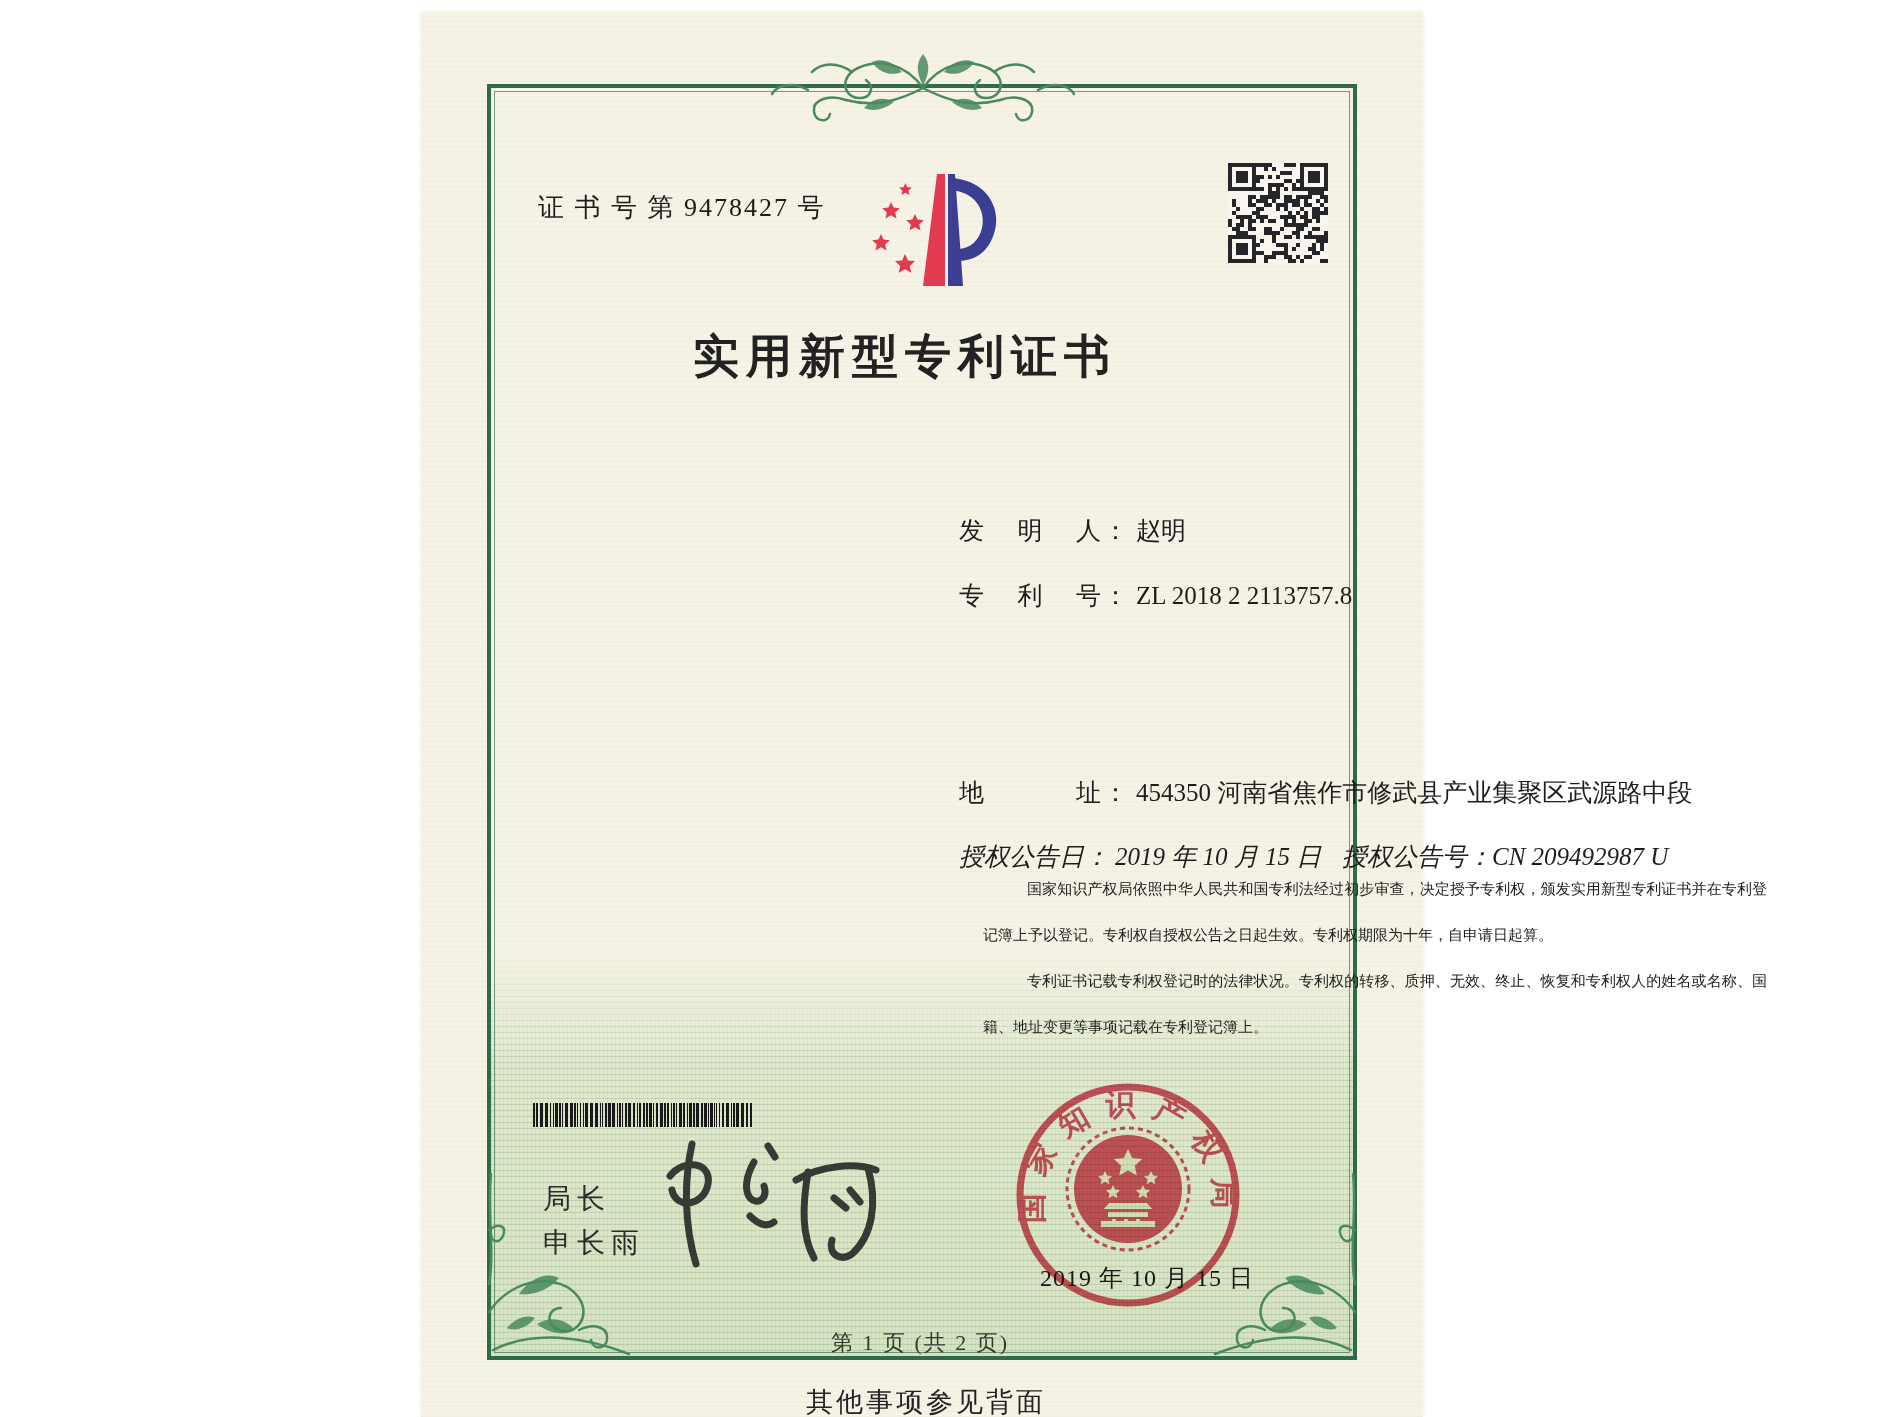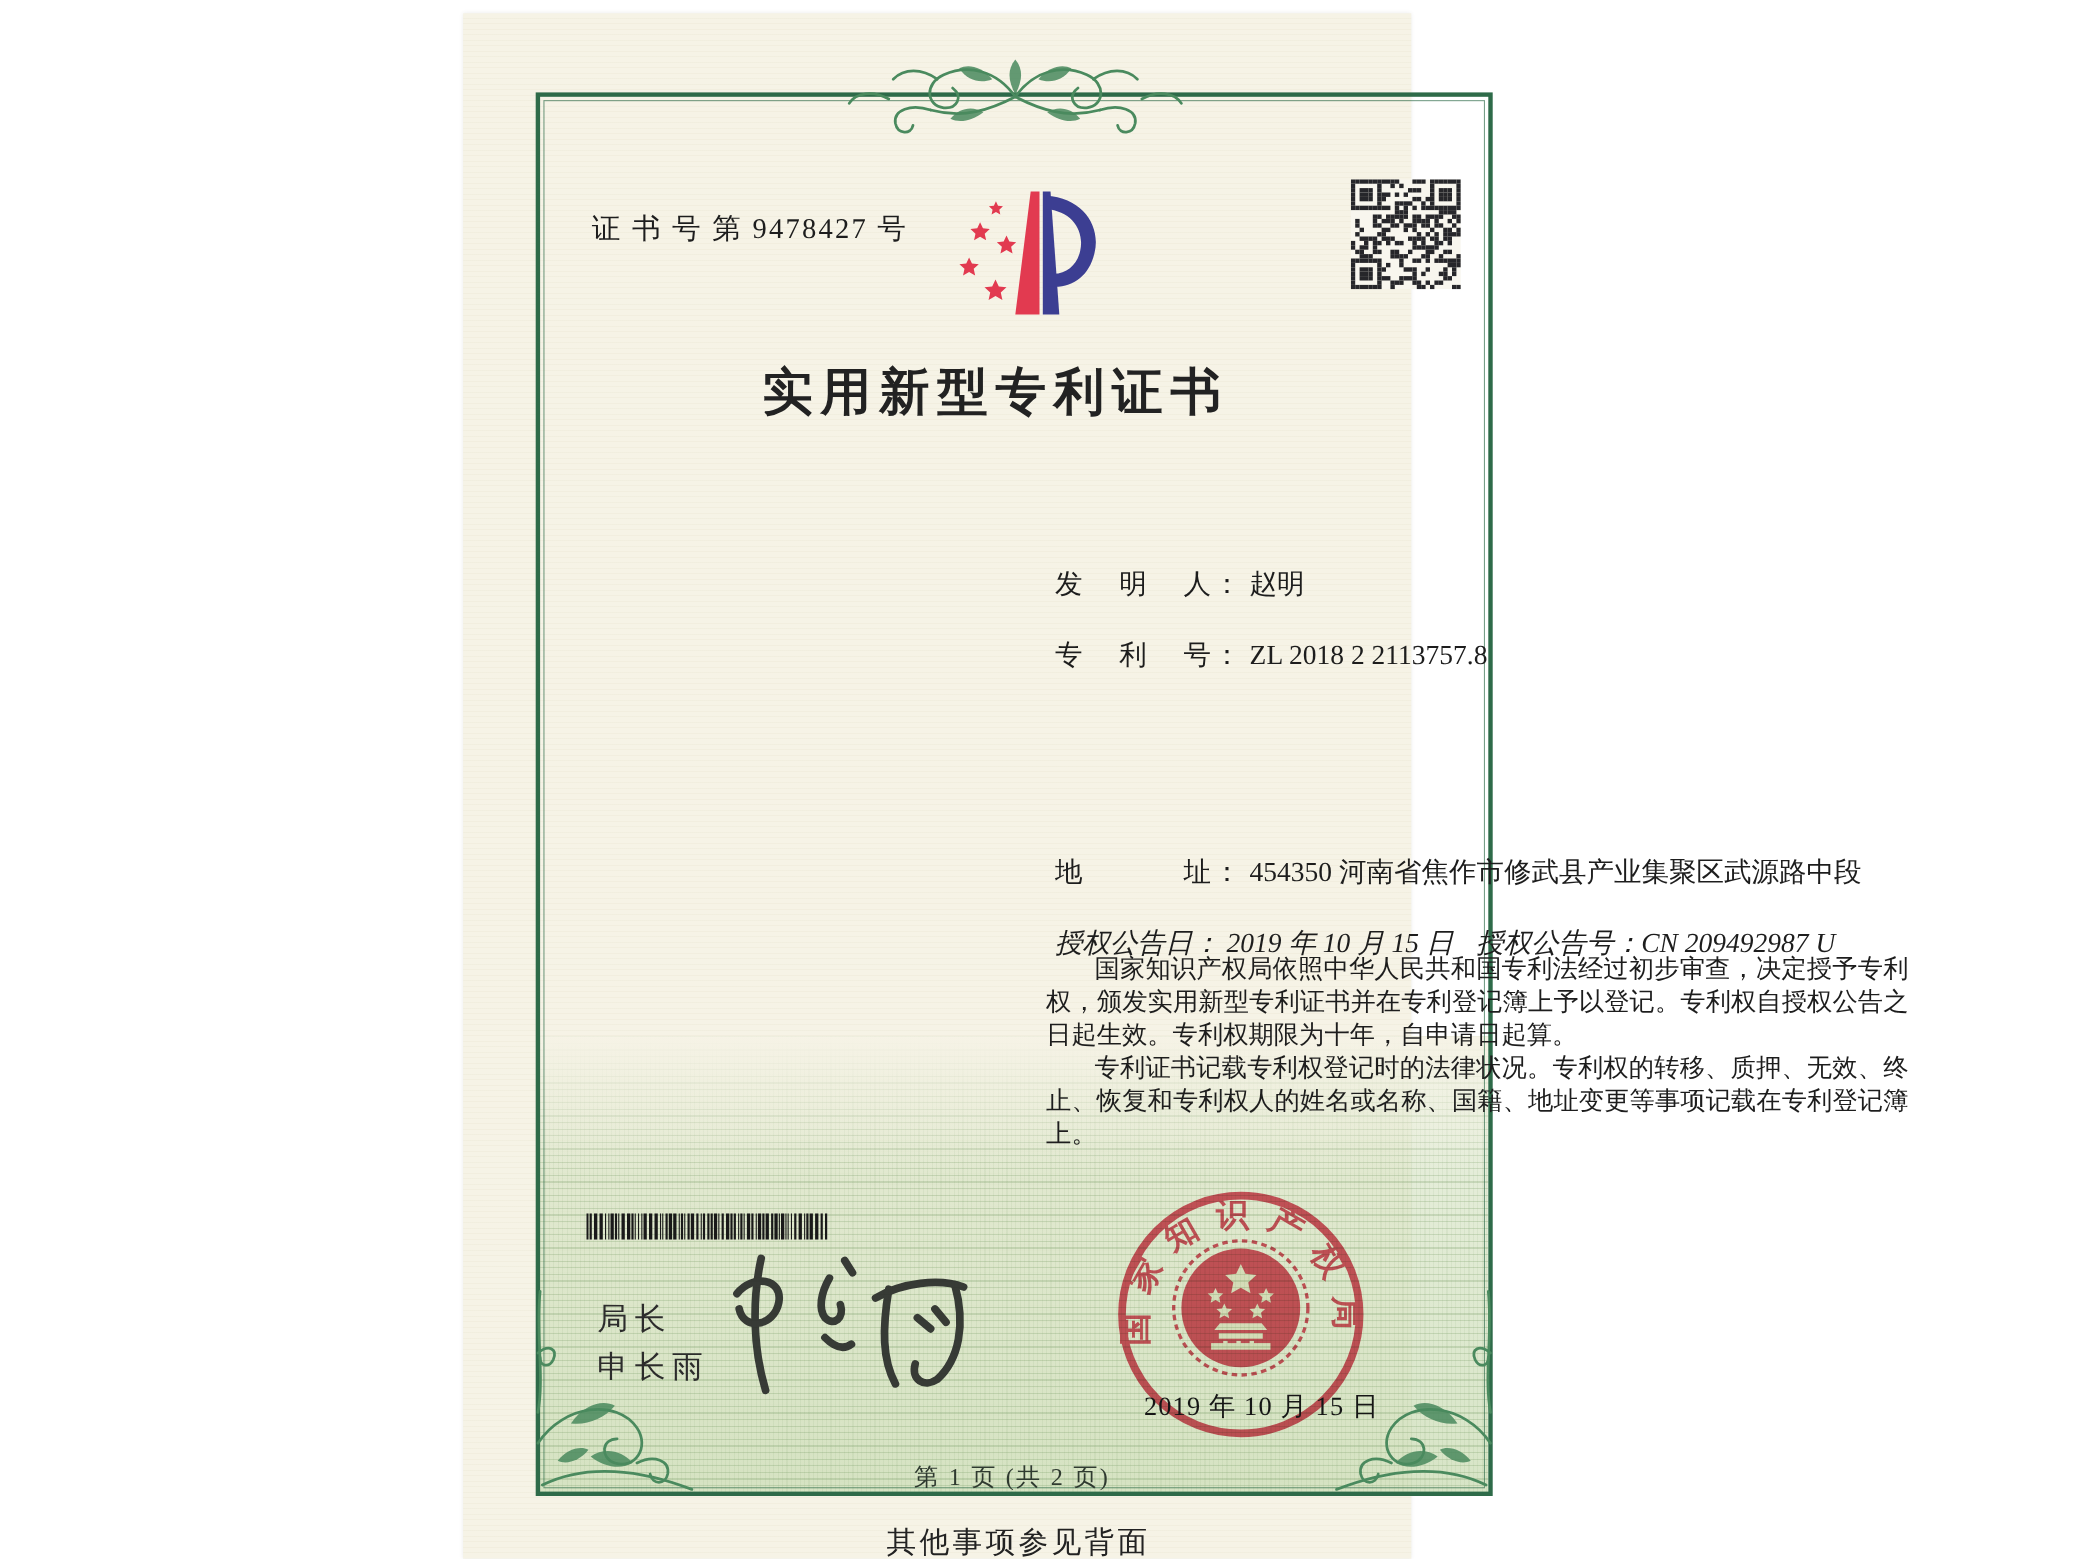--- a/index.html
+++ b/index.html
@@ -13,21 +13,21 @@
   }
   html,body{margin:0;padding:0;}
   body{
     width:1890px;height:1417px;overflow:hidden;background:#ffffff;
     font-family:"Liberation Serif","DejaVu Serif",serif;color:var(--ink);
     position:relative;
   }
   .abs{position:absolute;}
   
   .page{
-    left:421px;top:12px;width:862px;height:1405px;
+    left:421px;top:12px;width:1002px;height:1405px;
     background:
       repeating-linear-gradient(0deg, rgba(187,176,134,0.07) 0 1px, rgba(0,0,0,0) 1px 5px),
       var(--page-cream);
     box-shadow:0 0 4px rgba(0,0,0,0.08);
   }
   
   .green-zone{
     left:491px;top:942px;width:862px;height:415px;
     background:
       linear-gradient(180deg, var(--page-cream) 0%, rgba(246,243,230,0) 30%),
@@ -46,21 +46,21 @@
   .title{
     left:470px;top:326px;width:870px;text-align:center;
     font-size:46px;font-weight:700;letter-spacing:7px;color:#222;
   }
   .field-row{left:538px;font-size:25px;white-space:nowrap;}
   .flabel{display:inline-block;width:142px;text-align:justify;text-align-last:justify;vertical-align:bottom;}
   .fcolon{display:inline-block;margin-left:2px;}
   .fvalue{margin-left:8px;}
   .grant-row{left:538px;font-size:25px;white-space:nowrap;}
   .grant-no{position:absolute;left:383px;top:0;white-space:nowrap;}
-  .paras{left:530px;top:854px;width:784px;font-size:23px;line-height:30px;text-align:justify;}
+  .paras{left:562px;top:854px;width:784px;font-size:15px;line-height:46px;text-align:justify;}
   .paras p{margin:0;text-indent:44px;}
   .officer{left:543px;font-family:"Liberation Sans","DejaVu Sans",sans-serif;
     font-size:28px;letter-spacing:6px;color:#2c2c2c;}
   .page-indicator{left:790px;top:1328px;width:260px;text-align:center;font-size:22px;letter-spacing:2px;color:#2f3a30;}
   .back-note{left:806px;top:1384px;font-size:27px;letter-spacing:3px;color:#222;text-align:center;}
   .seal-date{left:1040px;top:1262px;font-size:24px;letter-spacing:1px;color:#161616;z-index:6;}.z2{z-index:2}.z3{z-index:3}.z4{z-index:4}.z5{z-index:5}
   .seal-svg{mix-blend-mode:multiply;opacity:.92;}
 </style>
 </head>
 <body>

